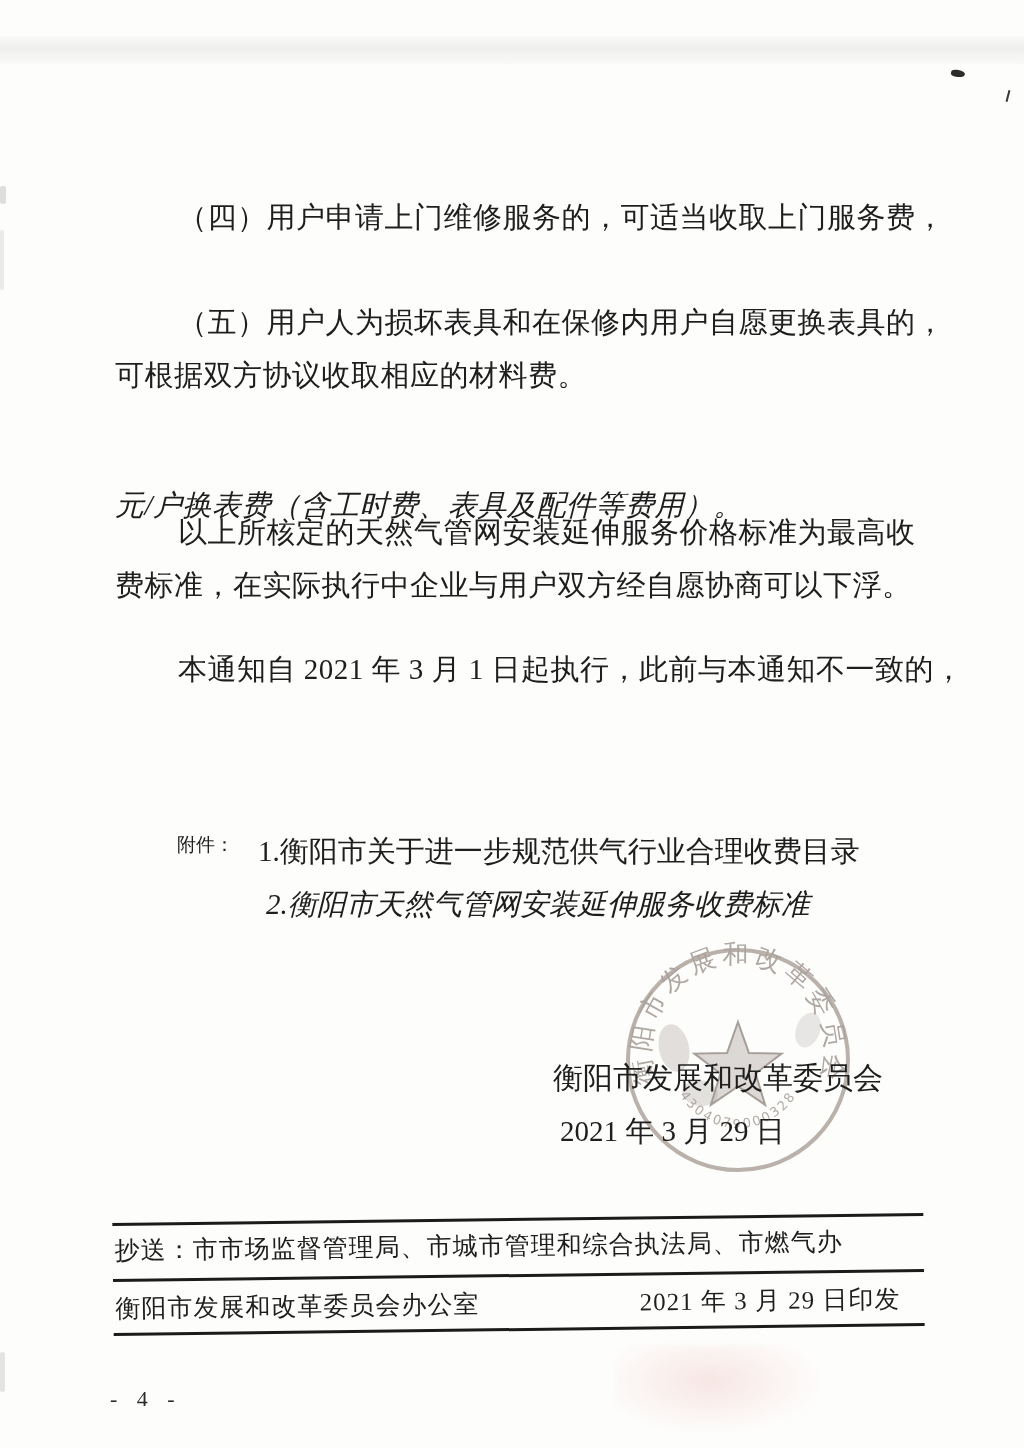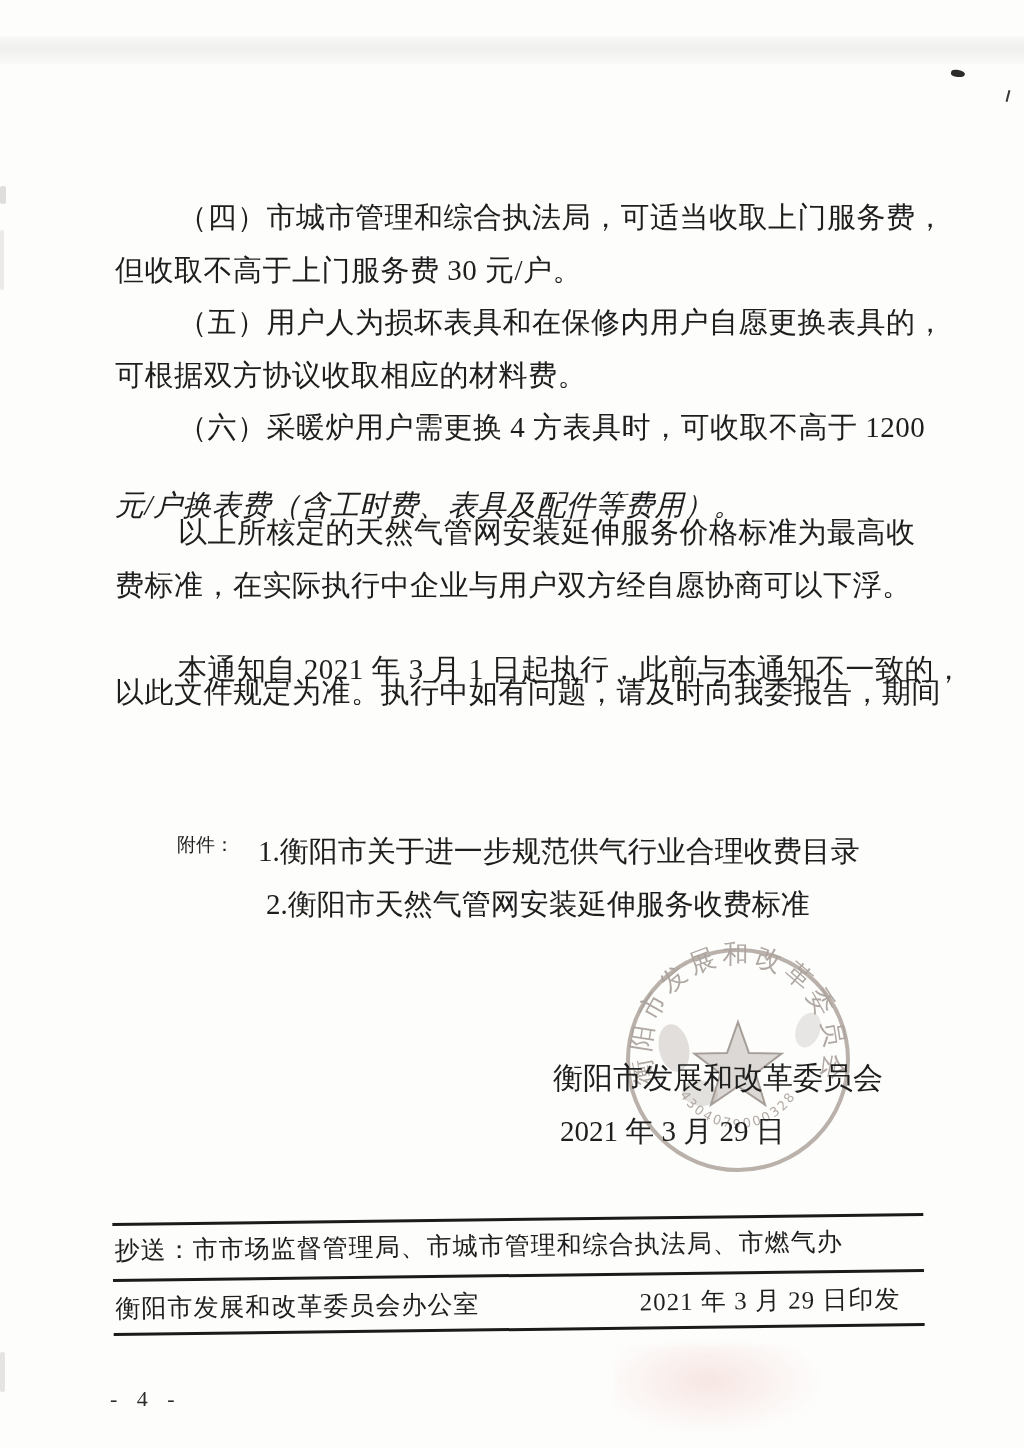--- a/index.html
+++ b/index.html
@@ -65,34 +65,31 @@
 <div class="page">
 
   <div class="scan-band"></div>
   <div class="edge-smudge" style="left:0;top:186px;width:6px;height:18px;"></div>
   <div class="edge-smudge" style="left:0;top:230px;width:4px;height:60px;opacity:.6;"></div>
   <div class="edge-smudge" style="left:0;top:1352px;width:5px;height:40px;opacity:.8;"></div>
   <div class="mark-blob"></div>
   <div class="mark-tick"></div>
   <div class="pink-smudge"></div>
 
-  <div class="bodyline ind" style="top:200px;">（四）市城市管理和综合执法局，可适当收取上门服务费，</div>
-  <div class="bodyline" style="top:253px;">但收取不高于上门服务费 30 元/户。</div>
+  <div class="bodyline ind" style="top:200px;">（四）用户申请上门维修服务的，可适当收取上门服务费，</div>
   <div class="bodyline" style="top:358px;">可根据双方协议收取相应的材料费。</div>
   <div class="bodyline ind" style="top:305px;">（五）用户人为损坏表具和在保修内用户自愿更换表具的，</div>
-  <div class="bodyline ind" style="top:410px;">（六）采暖炉用户需更换 4 方表具时，可收取不高于 1200</div>
   <div class="bodyline" style="top:488px;font-style:italic;">元/户换表费（含工时费、表具及配件等费用）。</div>
   <div class="bodyline" style="top:568px;">费标准，在实际执行中企业与用户双方经自愿协商可以下浮。</div>
   <div class="bodyline ind" style="top:515px;">以上所核定的天然气管网安装延伸服务价格标准为最高收</div>
   <div class="bodyline ind" style="top:652px;">本通知自 2021 年 3 月 1 日起执行，此前与本通知不一致的，</div>
-  <div class="bodyline" style="top:675px;">以此文件规定为准。执行中如有问题，请及时向我委报告，期间</div>
 
   <div class="attach-label" style="top:832px;">附件：</div>
   <div class="attach-item" style="left:258px;top:832px;">1.衡阳市关于进一步规范供气行业合理收费目录</div>
-  <div class="attach-item" style="left:266px;top:885px;">2.衡阳市天然气管网安装延伸服务收费标准</div>
+  <div class="attach-item" style="left:266px;top:885px;font-style:italic;">2.衡阳市天然气管网安装延伸服务收费标准</div>
 
   <svg class="seal" viewBox="0 0 252 246">
     <circle cx="126" cy="122" r="110" fill="none" stroke="#a69c94" stroke-width="4" opacity="0.9"></circle>
 
     <ellipse cx="62" cy="110" rx="15" ry="24" fill="rgba(145,135,128,0.30)" transform="rotate(-12 62 110)"></ellipse>
     <ellipse cx="88" cy="155" rx="18" ry="13" fill="rgba(145,135,128,0.28)" transform="rotate(8 88 155)"></ellipse>
     <ellipse cx="196" cy="92" rx="12" ry="18" fill="rgba(145,135,128,0.22)" transform="rotate(20 196 92)"></ellipse>
 
     <path d="M126 84 L136.9 114.9 L169.6 115.6 L143.6 135.5 L153.1 166.8 L126 148.4 L98.9 166.8 L108.4 135.5 L82.4 115.6 L115.1 114.9 Z" fill="rgba(160,150,143,0.40)" stroke="rgba(150,140,133,0.95)" stroke-width="2"></path>
 

